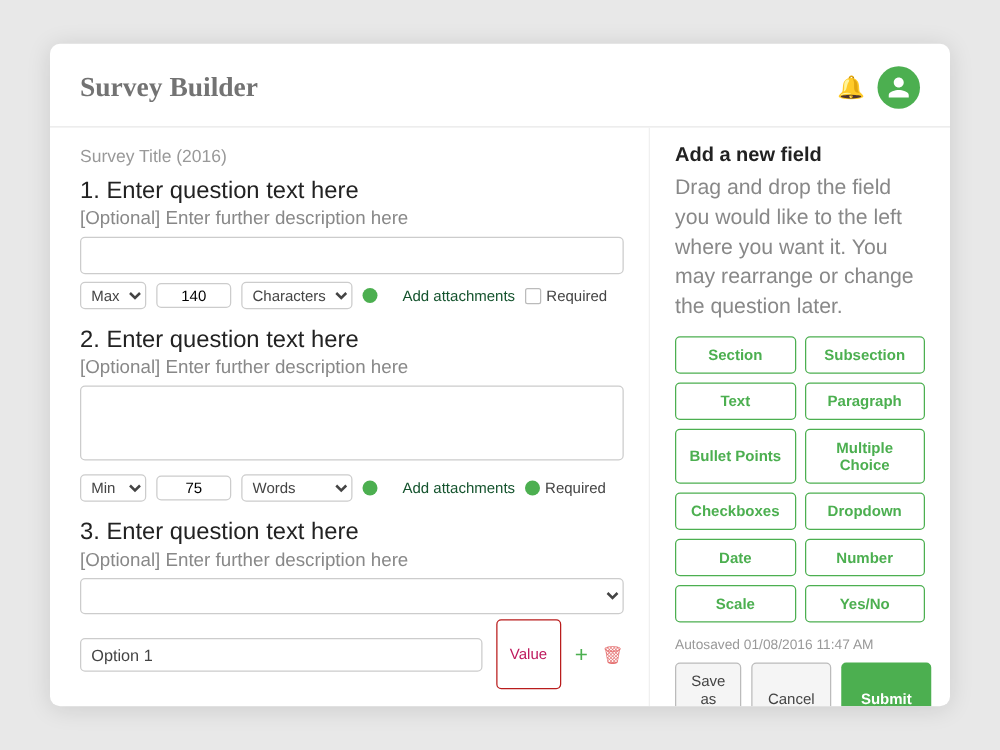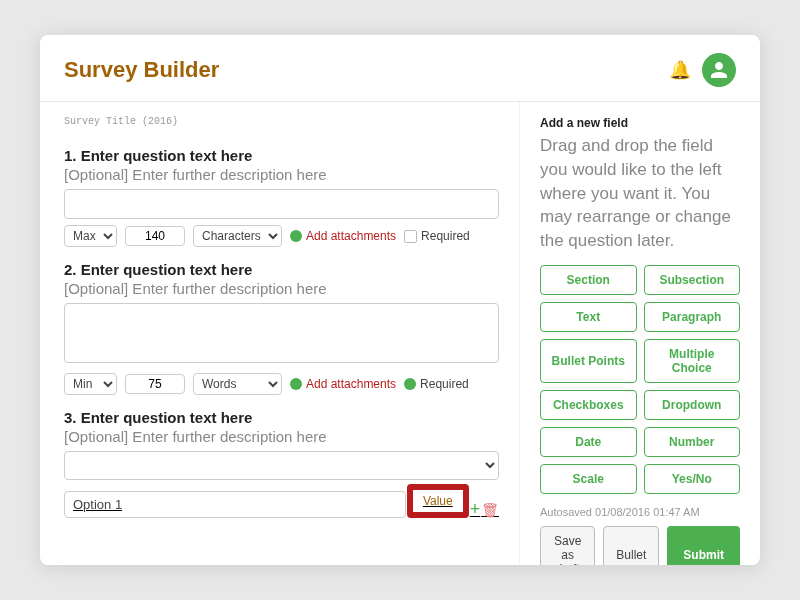--- a/index.html
+++ b/index.html
@@ -28,21 +28,22 @@
     .header {
       padding: 18px 24px 14px;
       border-bottom: 1px solid #e8e8e8;
       display: flex;
       align-items: center;
       justify-content: space-between;
     }
     .header-title {
       font-size: 22px;
       font-weight: 700;
-      color: #a16207;
+      color: #737373;
+      font-family: Liberation Serif, serif;
     }
     .header-icons {
       display: flex;
       align-items: center;
       gap: 10px;
     }
     .bell-icon {
       color: #aaa;
       font-size: 18px;
     }
@@ -64,31 +65,30 @@
       overflow: hidden;
     }
     
     .left-panel {
       flex: 1;
       padding: 14px 20px 14px 24px;
       overflow-y: auto;
       border-right: 1px solid #f0f0f0;
     }
     .survey-title-label {
-      font-size: 10px;
+      font-size: 14px;
       color: #999;
-      margin-bottom: 20px;
-      font-family: Liberation Mono, monospace;
+      margin-bottom: 10px;
     }
     .question-block {
       margin-bottom: 14px;
     }
     .question-title {
-      font-size: 15px;
-      font-weight: 700;
+      font-size: 19px;
+      font-weight: 400;
       color: #222;
       margin-bottom: 2px;
     }
     .question-desc {
       font-size: 15px;
       color: #888;
       margin-bottom: 6px;
     }
     .text-input {
       width: 100%;
@@ -126,23 +126,23 @@
       width: 60px;
       border: 1px solid #ccc;
       border-radius: 4px;
       padding: 2px 4px;
       font-size: 12px;
       text-align: center;
     }
     .attach-label {
       display: flex;
       align-items: center;
-      gap: 4px;
-      font-size: 12px;
-      color: #b91c1c;
+      gap: 20px;
+      font-size: 12px;
+      color: #14532d;
     }
     .dot-green {
       width: 12px;
       height: 12px;
       background: #4caf50;
       border-radius: 50%;
       display: inline-block;
     }
     .required-label {
       display: flex;
@@ -165,40 +165,39 @@
       border: 1px solid #ccc;
       border-radius: 4px;
       padding: 5px 8px;
       font-size: 13px;
       background: #fff;
       color: #444;
       appearance: auto;
     }
     .option-row {
       display: flex;
-      align-items: flex-end;
-      gap: 1px;
+      align-items: center;
+      gap: 11px;
       margin-top: 4px;
-      text-decoration: underline;
     }
     .option-input {
       flex: 1;
       border: 1px solid #ccc;
       border-radius: 4px;
       padding: 5px 8px;
       font-size: 13px;
       color: #444;
     }
     .value-btn {
-      border: 6px solid #b91c1c;
-      border-radius: 4px;
-      padding: 4px 10px;
-      font-size: 12px;
-      background: #fff;
-      color: #a16207;
+      border: 1px solid #b91c1c;
+      border-radius: 4px;
+      padding: 20px 10px;
+      font-size: 12px;
+      background: #fff;
+      color: #be185d;
       cursor: pointer;
     }
     .add-icon-btn {
       color: #4caf50;
       font-size: 18px;
       cursor: pointer;
       line-height: 1;
     }
     .del-icon-btn {
       color: #e57373;
@@ -207,21 +206,21 @@
     }
 
     
     .right-panel {
       width: 240px;
       padding: 14px 20px;
       display: flex;
       flex-direction: column;
     }
     .add-field-title {
-      font-size: 12px;
+      font-size: 16px;
       font-weight: 700;
       color: #222;
       margin-bottom: 4px;
     }
     .add-field-desc {
       font-size: 17px;
       color: #888;
       line-height: 1.4;
       margin-bottom: 12px;
     }
@@ -382,21 +381,21 @@
         <button class="field-btn">Paragraph</button>
         <button class="field-btn">Bullet Points</button>
         <button class="field-btn">Multiple Choice</button>
         <button class="field-btn">Checkboxes</button>
         <button class="field-btn">Dropdown</button>
         <button class="field-btn">Date</button>
         <button class="field-btn">Number</button>
         <button class="field-btn">Scale</button>
         <button class="field-btn">Yes/No</button>
       </div>
-      <div class="autosaved">Autosaved 01/08/2016 01:47 AM</div>
+      <div class="autosaved">Autosaved 01/08/2016 11:47 AM</div>
       <div class="action-buttons">
         <button class="btn-draft">Save as draft</button>
-        <button class="btn-cancel">Bullet</button>
+        <button class="btn-cancel">Cancel</button>
         <button class="btn-submit">Submit</button>
       </div>
     </div>
   </div>
 </div>
 
 </body></html>

